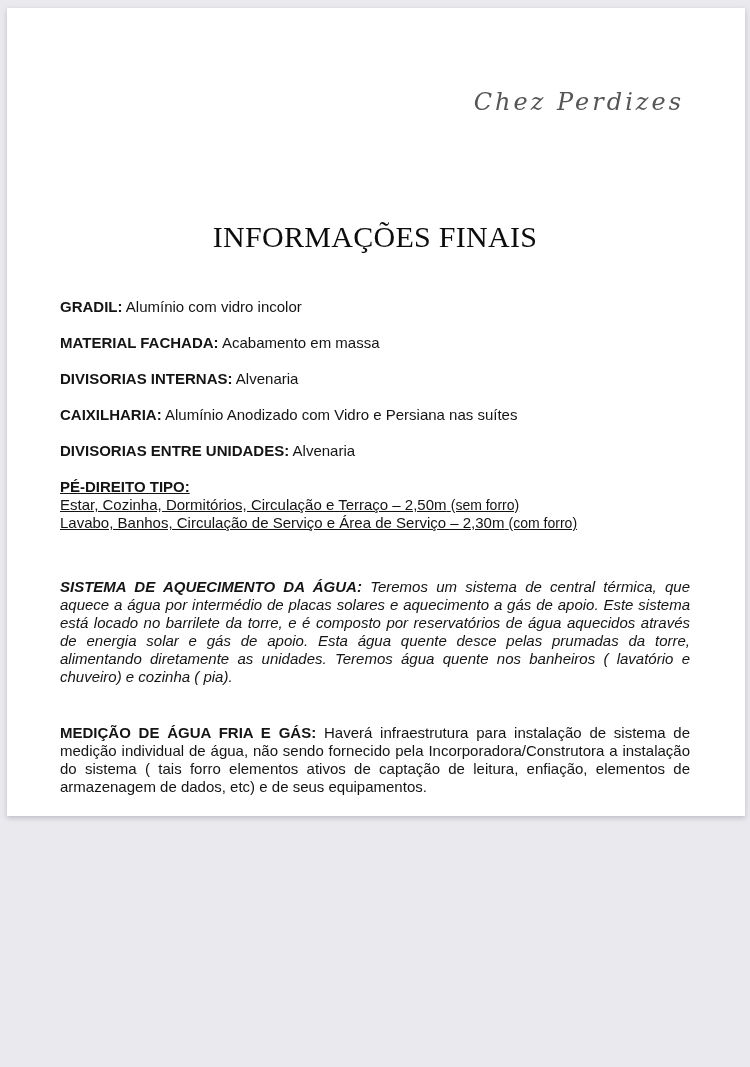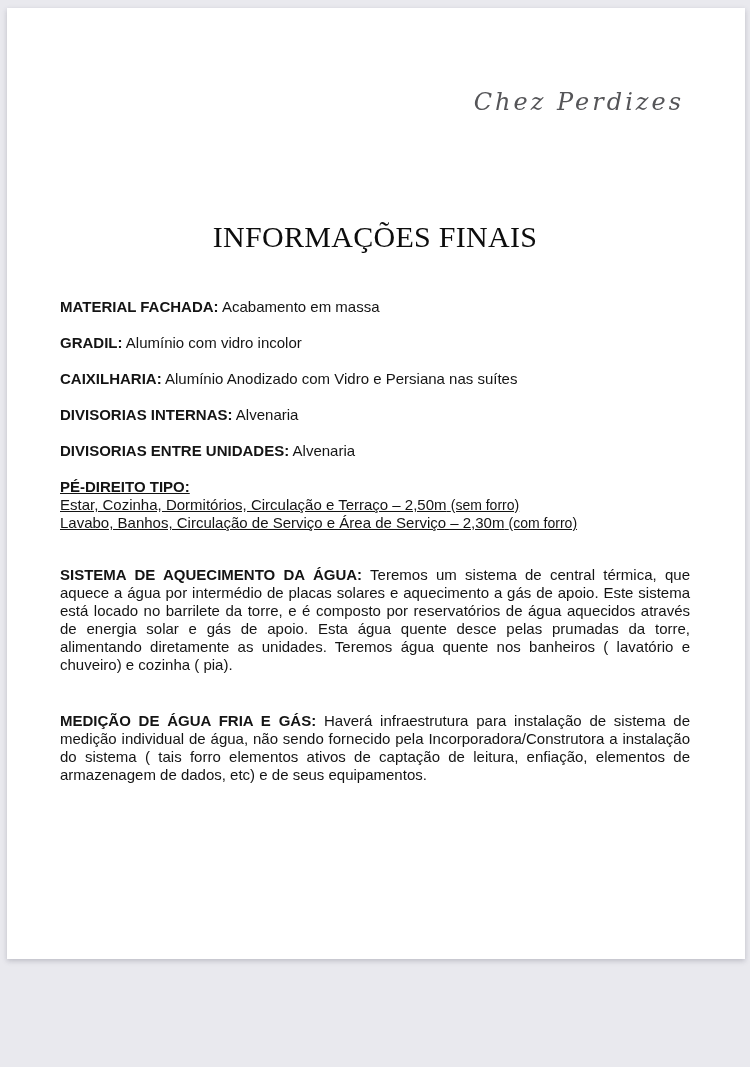--- a/index.html
+++ b/index.html
@@ -12,21 +12,21 @@
     background: #e9e9ee;
     position: relative;
     font-family: "Liberation Sans", sans-serif;
     -webkit-font-smoothing: antialiased;
   }
   .page {
     position: absolute;
     left: 7px;
     top: 8px;
     width: 738px;
-    height: 951px;
+    height: 808px;
     background: #ffffff;
     box-shadow: 0 2px 5px rgba(60,60,80,0.25);
     overflow: hidden;
     color: #141414;
   }
   .content {
     padding: 0 55px 0 53px;
   }
   .logo {
     text-align: right;
@@ -76,40 +76,40 @@
   .pe-note {
     font-size: 14px;
     text-align: right;
   }
   .para {
     font-size: 15px;
     line-height: 18px;
     text-align: justify;
     margin: 0;
   }
-  .para-1 { margin-top: 34px; }
+  .para-1 { margin-top: 46px; font-style: italic; }
   .para-2 { margin-top: 38px; }
 </style>
 </head>
 <body>
 
 <div class="page">
   <div class="content">
 
     <div class="logo">Chez Perdizes</div>
 
     <div class="title">INFORMAÇÕES FINAIS</div>
 
+    <div class="spec-line"><b>GRADIL:</b> <span>Alumínio com vidro incolor</span></div>
+
     <div class="spec-line"><b>MATERIAL FACHADA:</b> <span>Acabamento em massa</span></div>
 
-    <div class="spec-line"><b>GRADIL:</b> <span>Alumínio com vidro incolor</span></div>
+    <div class="spec-line"><b>DIVISORIAS INTERNAS:</b> <span>Alvenaria</span></div>
 
     <div class="spec-line"><b>CAIXILHARIA:</b> <span>Alumínio Anodizado com Vidro e Persiana nas suítes</span></div>
-
-    <div class="spec-line"><b>DIVISORIAS INTERNAS:</b> <span>Alvenaria</span></div>
 
     <div class="spec-line"><b>DIVISORIAS ENTRE UNIDADES:</b> <span>Alvenaria</span></div>
 
     <div class="pe-block">
       <div class="pe-heading"><b>PÉ-DIREITO TIPO:</b></div>
       <div class="pe-line"><span>Estar, Cozinha, Dormitórios, Circulação e Terraço – 2,50m</span> <span class="pe-note">(sem forro)</span></div>
       <div class="pe-line"><span>Lavabo, Banhos, Circulação de Serviço e Área de Serviço – 2,30m</span> <span class="pe-note">(com forro)</span></div>
     </div>
 
     <p class="para para-1"><b>SISTEMA DE AQUECIMENTO DA ÁGUA:</b> <span>Teremos um sistema de central térmica, que aquece a água por intermédio de placas solares e aquecimento a gás de apoio. Este sistema está locado no barrilete da torre, e é composto por reservatórios de água aquecidos através de energia solar e gás de apoio. Esta água quente desce pelas prumadas da torre, alimentando diretamente as unidades. Teremos água quente nos banheiros ( lavatório e chuveiro) e cozinha ( pia).</span></p>

